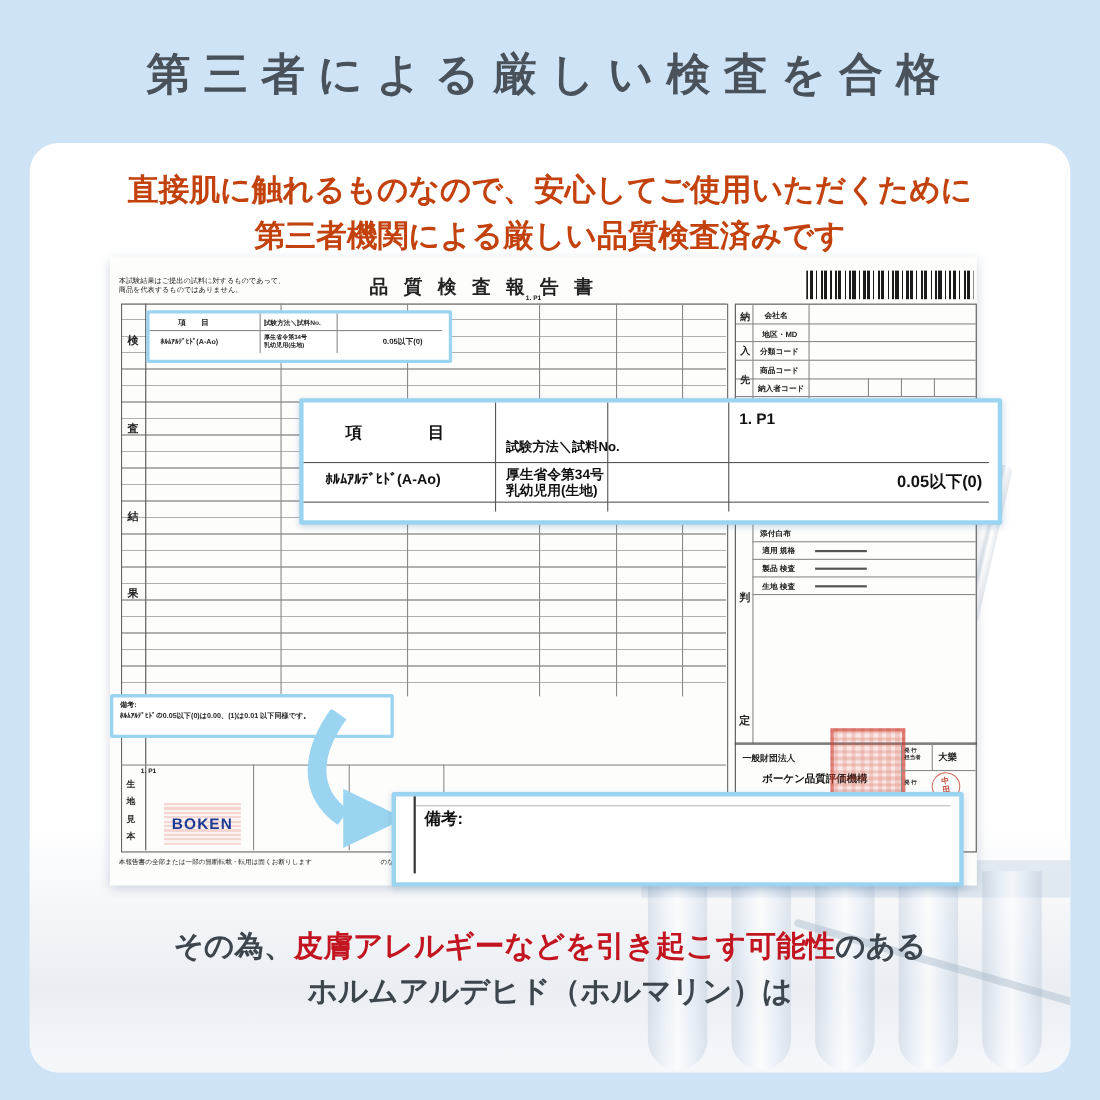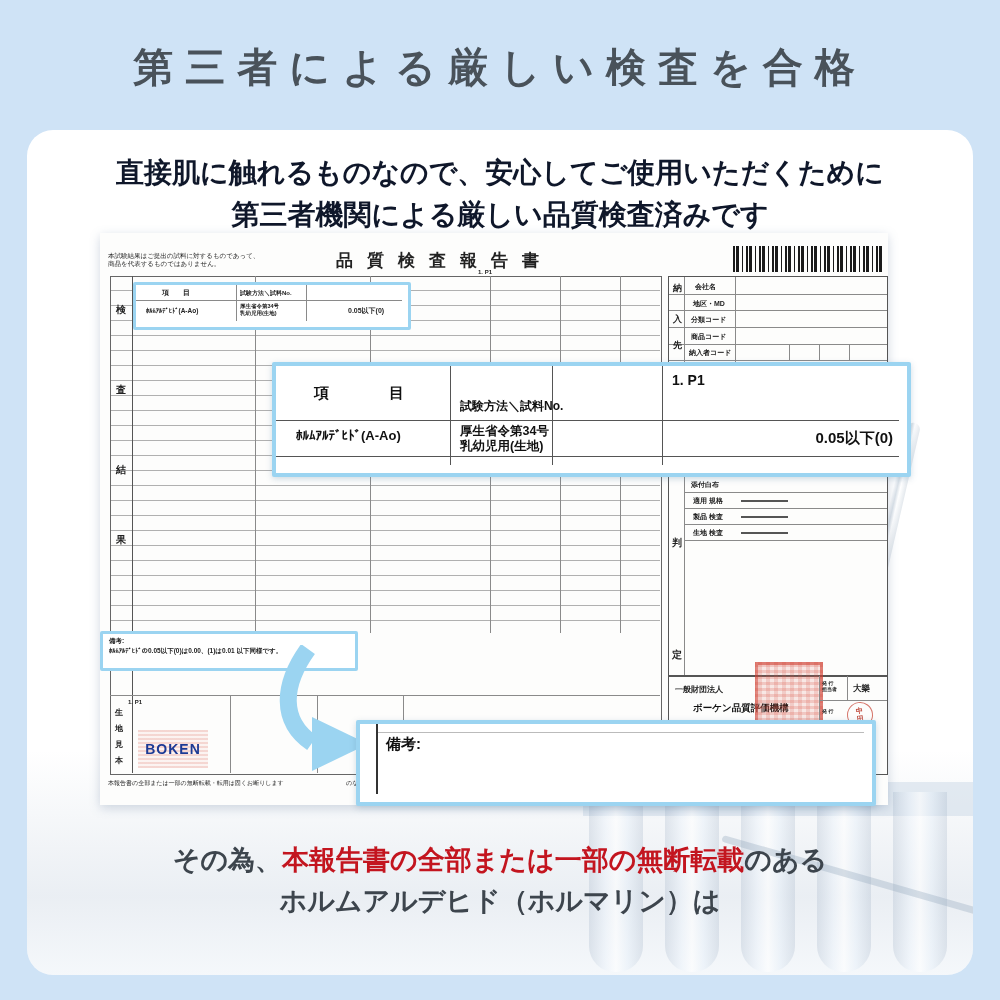--- a/index.html
+++ b/index.html
@@ -36,21 +36,21 @@
   }
   .tubes{left:556px;top:652px;width:390px;height:193px;}
   .tubes .band{position:absolute;left:0;top:0;width:100%;height:34px;background:rgba(205,218,232,.55);}
   .tube{
     position:absolute;top:10px;width:54px;height:180px;border-radius:0 0 26px 26px;opacity:.85;
     background:linear-gradient(90deg, rgba(158,175,196,.32) 0%, rgba(235,242,250,.55) 30%, rgba(255,255,255,.7) 50%, rgba(228,238,248,.5) 72%, rgba(158,175,196,.32) 100%);
   }
   
   .intro{
     left:0;right:0;top:152px;text-align:center;
-    font-size:28px;font-weight:700;line-height:42px;color:#0f172a;white-space:nowrap;
+    font-size:28px;font-weight:700;line-height:42px;color:#c2410c;white-space:nowrap;
   }
   
   .doc{
     left:100px;top:233px;width:788px;height:572px;
     background:#fdfdfc;box-shadow:0 3px 10px rgba(90,115,150,.28);
     font-weight:700;
   }
   .doc .t{position:absolute;white-space:nowrap;color:#222;}
   .line{position:absolute;background:#8a8a8a;}
   .lined{position:absolute;background:#555;}
@@ -69,21 +69,21 @@
   .minibox{
     left:33px;top:49px;width:272px;height:42px;background:#fff;
     border:3px solid #9bd4f1;border-radius:2px;
   }
   .minibox .t{font-weight:700;}
   .smallremarks{
     left:0px;top:398px;width:252px;height:34px;background:#fff;
     border:3px solid #9bd4f1;border-radius:2px;
   }
   .boken{
-    left:38px;top:497px;width:70px;height:38px;
+    left:49px;top:497px;width:70px;height:38px;
     background:repeating-linear-gradient(0deg, rgba(232,156,146,.40) 0 2px, rgba(247,214,209,.25) 2px 4px);
     display:flex;align-items:center;justify-content:center;
     color:#1c3a94;font-size:14px;font-weight:700;letter-spacing:1px;
   }
   .panel{border:1px solid #555;background:#fff0;}
   .stamp-sq{
     position:absolute;left:86px;top:-14px;width:62px;height:68px;
     border:3px solid rgba(205,60,48,.55);
     background:
       repeating-linear-gradient(0deg, rgba(214,80,66,.28) 0 3px, rgba(214,80,66,.08) 3px 6px),
@@ -272,15 +272,15 @@
   <polygon points="50,72 50,126 106,99" fill="#9bd4f1"></polygon>
 </svg>
 
 <div class="abs callout co2">
   <div class="lined" style="left:16px;top:0;width:1.5px;height:70px;background:#333;"></div>
   <div class="line" style="left:18px;top:8px;width:486px;height:1px;background:#bbb;"></div>
   <div class="t" style="left:26px;top:11px;font-size:15px;">備考:</div>
 </div>
 
 <div class="abs conclusion">
-  <div><span>その為、</span><span class="red">本報告書の全部または一部の無断転載</span><span>のある</span></div>
+  <div><span>その為、</span><span class="red">皮膚アレルギーなどを引き起こす可能性</span><span>のある</span></div>
   <div><span>ホルムアルデヒド（ホルマリン）は</span></div>
 </div>
 
 </body></html>

